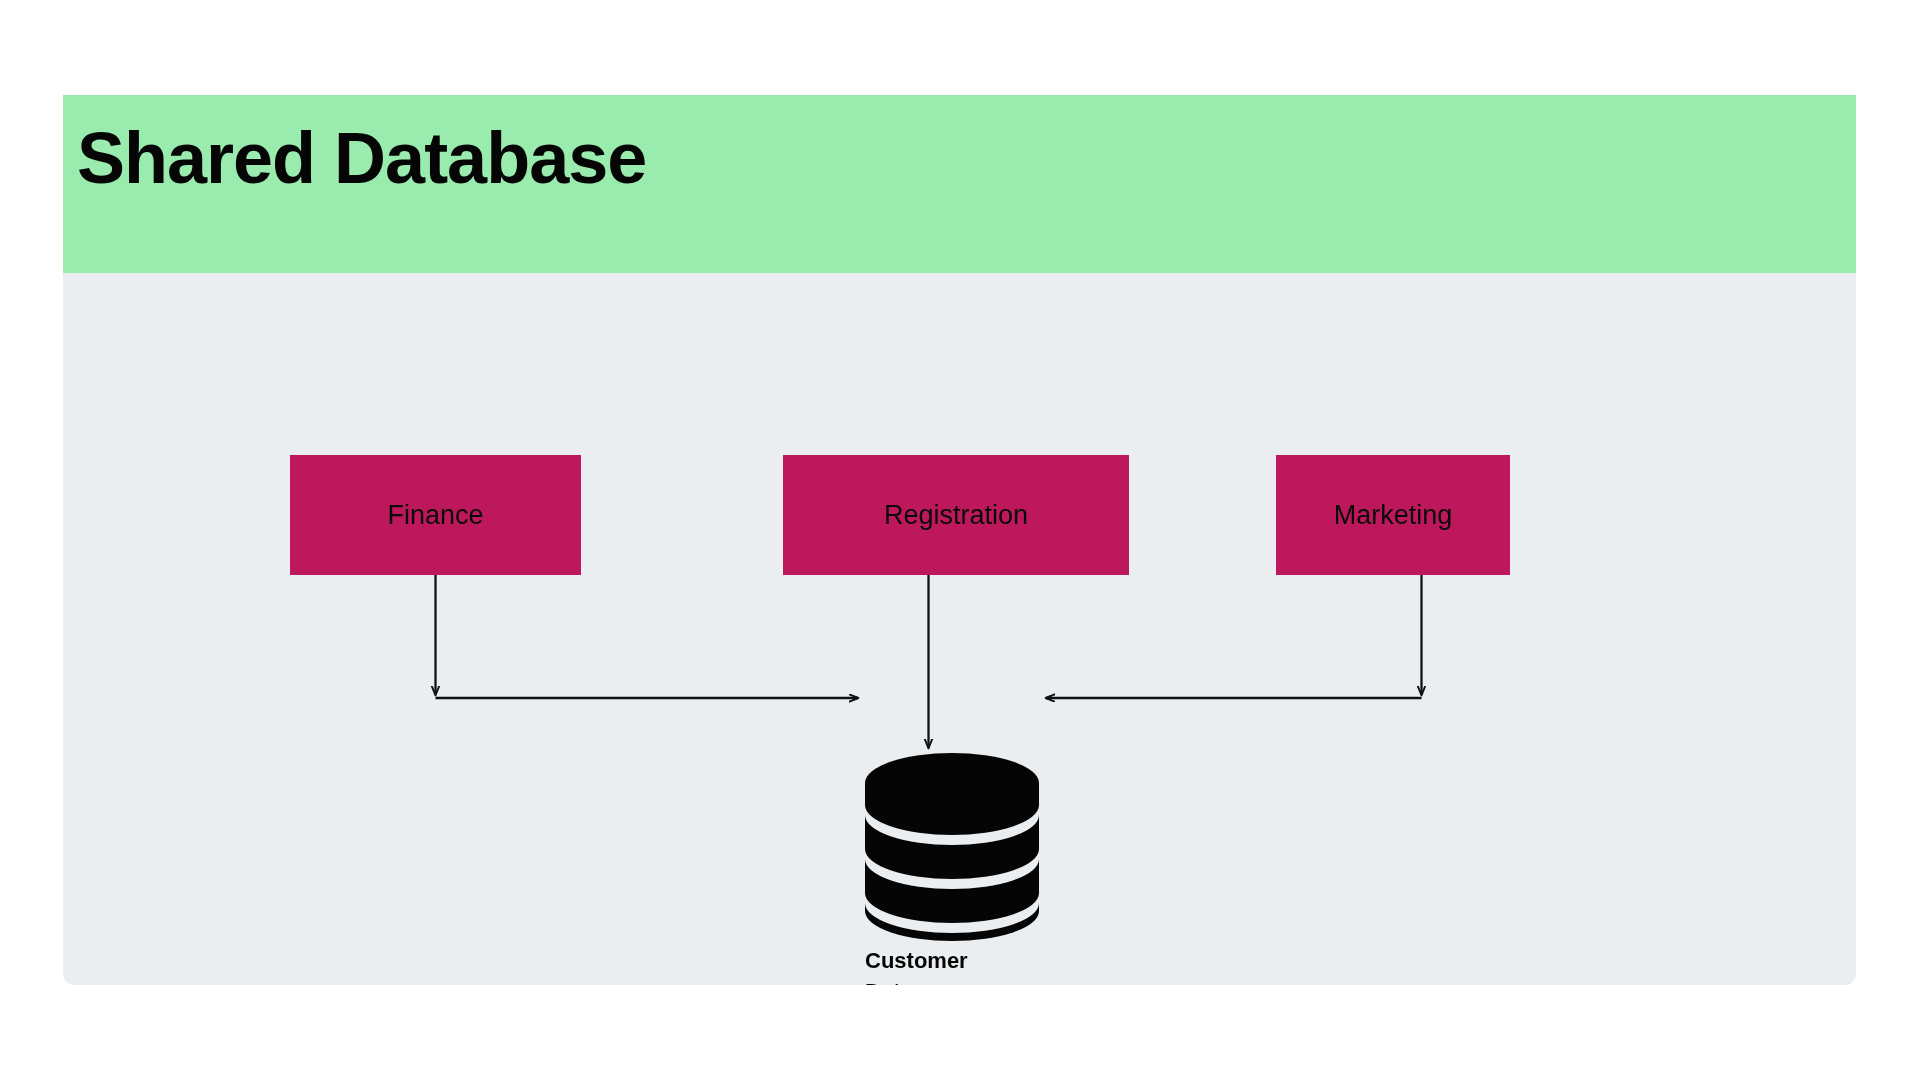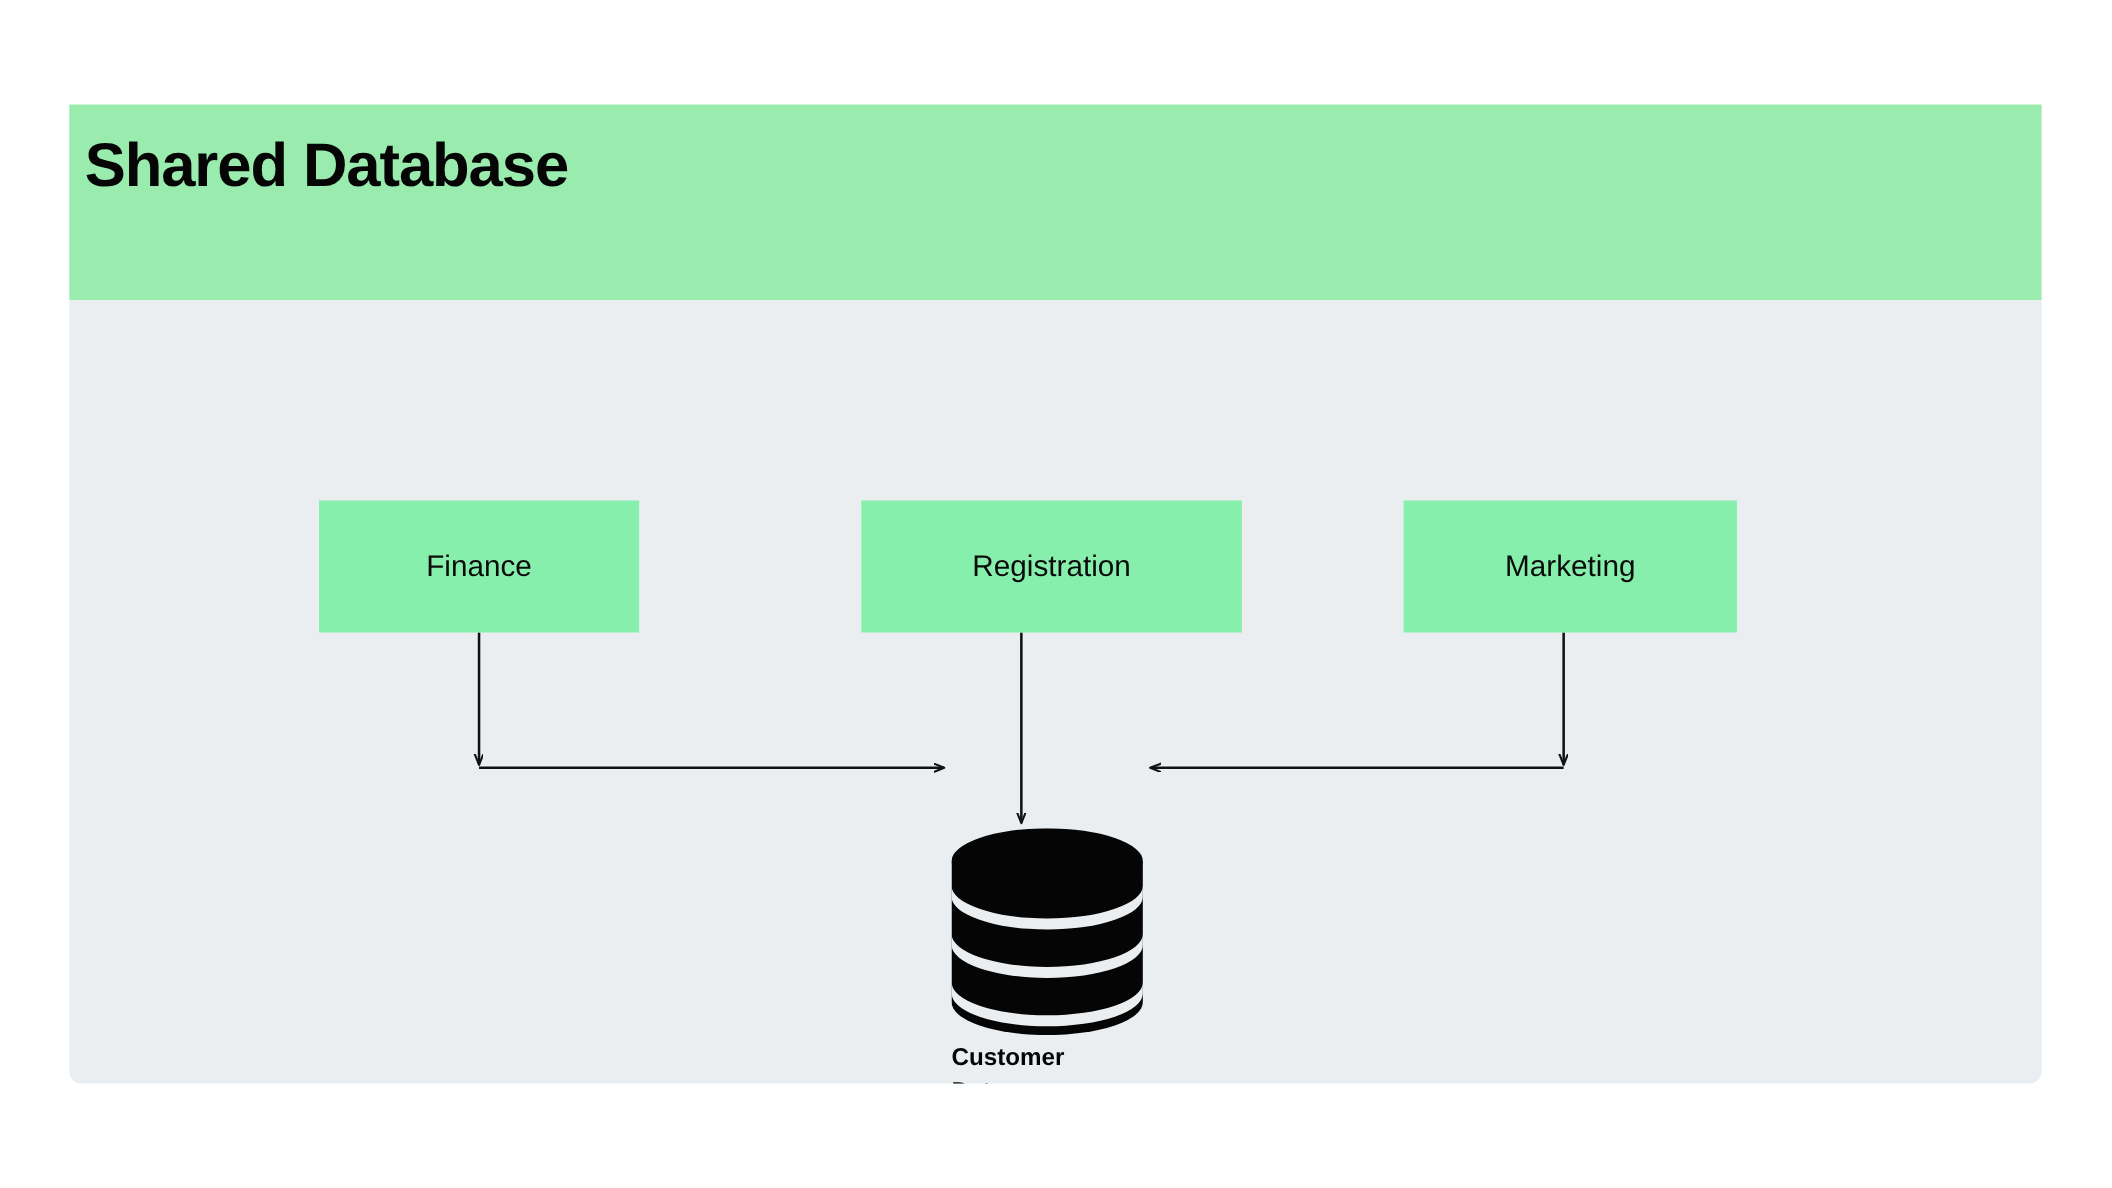--- a/index.html
+++ b/index.html
@@ -29,21 +29,21 @@
     height: 178px;
     background: #99ECAE;
     box-sizing: border-box;
   }
 
   #banner-title {
     position: absolute;
     left: 14px;
     top: 27px;
     font-family: "Liberation Sans", sans-serif;
-    font-size: 56px;
+    font-size: 72px;
     font-weight: 700;
     color: #050505;
     letter-spacing: -1px;
     line-height: 1.0;
     white-space: nowrap;
   }
 
   #canvas {
     position: absolute;
     left: 0;
@@ -51,40 +51,40 @@
     width: 1793px;
     height: 712px;
     background: #EAEEF1;
     border-bottom-left-radius: 11px;
     border-bottom-right-radius: 11px;
     overflow: hidden;
   }
 
   .node-box {
     position: absolute;
-    background: #86efac;
+    background: #be185d;
     display: flex;
     align-items: center;
     justify-content: center;
     box-sizing: border-box;
   }
 
   .node-label {
     font-family: "Liberation Sans", sans-serif;
     font-size: 27px;
     font-weight: 400;
     color: #0a0a0a;
     line-height: 1.2;
     text-align: center;
     white-space: nowrap;
   }
 
   #box-finance   { left: 227px;  top: 182px; width: 291px; height: 120px; }
   #box-registration { left: 720px; top: 182px; width: 346px; height: 120px; }
-  #box-marketing { left: 1213px; top: 182px; width: 303px; height: 120px; }
+  #box-marketing { left: 1213px; top: 182px; width: 234px; height: 120px; }
 
   #edges {
     position: absolute;
     left: 0;
     top: 0;
     width: 1793px;
     height: 712px;
     pointer-events: none;
   }
 

